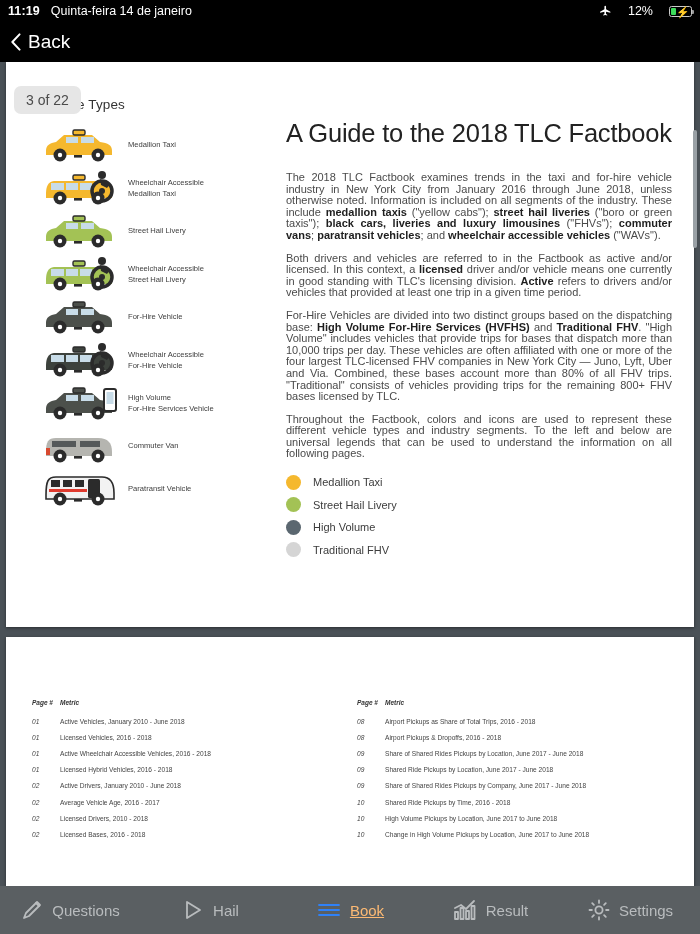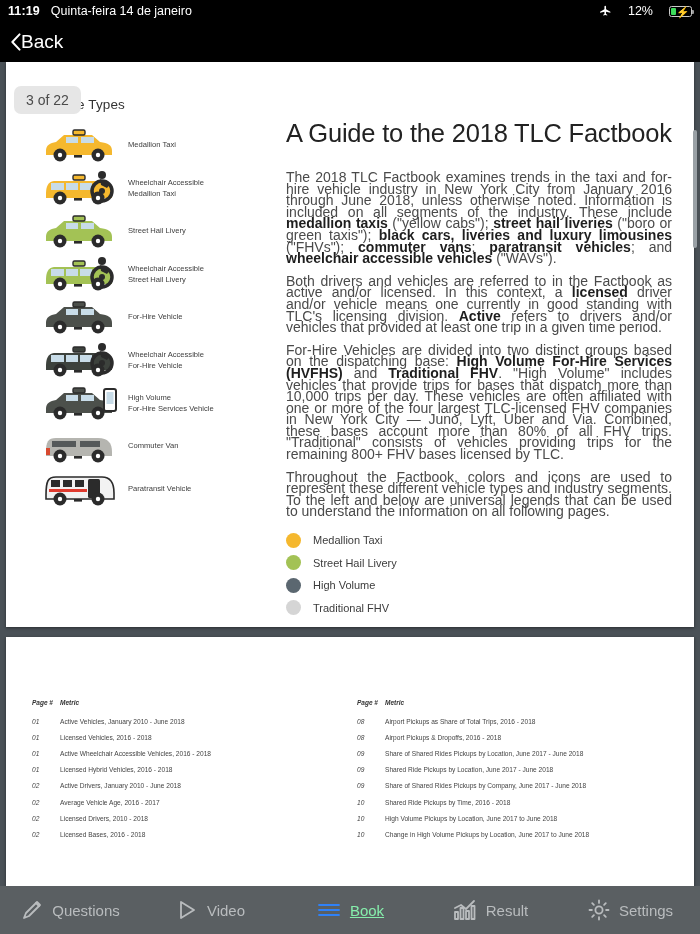--- a/index.html
+++ b/index.html
@@ -31,21 +31,21 @@
     background:#9a9a9a; border-radius:0 1px 1px 0;
   }
   .battery .fill { width:5px; height:100%; background:#3ddc5b; border-radius:1px; }
   .battery .bolt { position:absolute; left:6px; top:-1px; font-size:11px; color:#fff; line-height:13px;}
 
   
   .navbar {
     position:absolute; top:22px; left:0; width:700px; height:40px;
     background:#000; display:flex; align-items:center; padding-left:10px;
   }
-  .back-btn { display:flex; align-items:center; color:#fff; cursor:pointer;text-align:right; }
+  .back-btn { display:flex; align-items:center; gap:7px; color:#fff; cursor:pointer;text-align:right; }
   .chev { width:11px; height:18px; display:block; }
   .back-label { font-size:19px; color:#fff; }
 
   
   .reader {
     position:absolute; top:62px; left:0; width:700px; height:824px;
     background:#4a5157; overflow:hidden;
   }
   .page {
     background:#fff; margin:0 6px; position:relative;
@@ -79,21 +79,21 @@
   }
   .vt-row { display:flex; align-items:center; height:43px; }
   .vt-icon { width:80px; flex:0 0 80px; height:40px; position:relative; }
   .vt-label { font-size:7.6px; color:#3c3c3c; line-height:11px; padding-left:8px;}
 
   .doc-title {
     font-size:25.5px; font-weight:400; color:#222; letter-spacing:-.2px;
     margin-bottom:24px;
   }
   .para {
-    font-size:14px; line-height:11.6px; color:#4a4a4a;
+    font-size:11px; line-height:11.6px; color:#4a4a4a;
     text-align:justify; margin-bottom:11px;
   }
   .para b { color:#1e1e1e; font-weight:700; }
 
   .seg-title { font-size:13.5px; color:#333; margin:16px 0 10px 0; }
   .seg-row { display:flex; align-items:center; height:22.5px; }
   .seg-dot { width:15px; height:15px; border-radius:50%; flex:0 0 15px; }
   .seg-label { font-size:11px; color:#3c3c3c; padding-left:12px; }
 
   
@@ -106,21 +106,21 @@
   .lof-pg { width:28px; flex:0 0 28px; font-style:italic; }
   .lof-m  { flex:1; }
 
   
   .tabbar {
     position:absolute; bottom:0; left:0; width:700px; height:48px;
     background:#5a5f62; display:flex; align-items:center;
   }
   .tab { flex:1; display:flex; align-items:center; justify-content:center; gap:8px; cursor:pointer; }
   .tab-label { font-size:15px; color:#b9bcbe; }
-  .tab.active .tab-label { color:#86efac;text-decoration:underline; }
+  .tab.active .tab-label { color:#fdba74;text-decoration:underline; }
   .tab svg { display:block; }
 </style>
 </head>
 <body>
 
 <div id="app">
 
   <div class="statusbar">
     <span class="sb-time">11:19</span>
     <span class="sb-date">Quinta-feira 14 de janeiro</span>
@@ -461,21 +461,21 @@
             </svg>
           </span>
           <span class="tab-label">Questions</span>
         </div>
         <div class="tab">
           <span>
             <svg width="24" height="24" viewBox="0 0 24 24">
               <path stroke="#b9bcbe" fill="none" stroke-width="1.8" stroke-linecap="round" stroke-linejoin="round" d="M6 4 L19 12 L6 20 Z"></path>
             </svg>
           </span>
-          <span class="tab-label">Video</span>
+          <span class="tab-label">Hail</span>
         </div>
         <div class="tab active">
           <span>
             <svg width="26" height="24" viewBox="0 0 26 24">
               <path stroke="#2f81f7" fill="none" stroke-width="1.8" stroke-linecap="round" stroke-linejoin="round" d="M3 7 H23 M3 12 H23 M3 17 H23"></path>
             </svg>
           </span>
           <span class="tab-label">Book</span>
         </div>
         <div class="tab">

